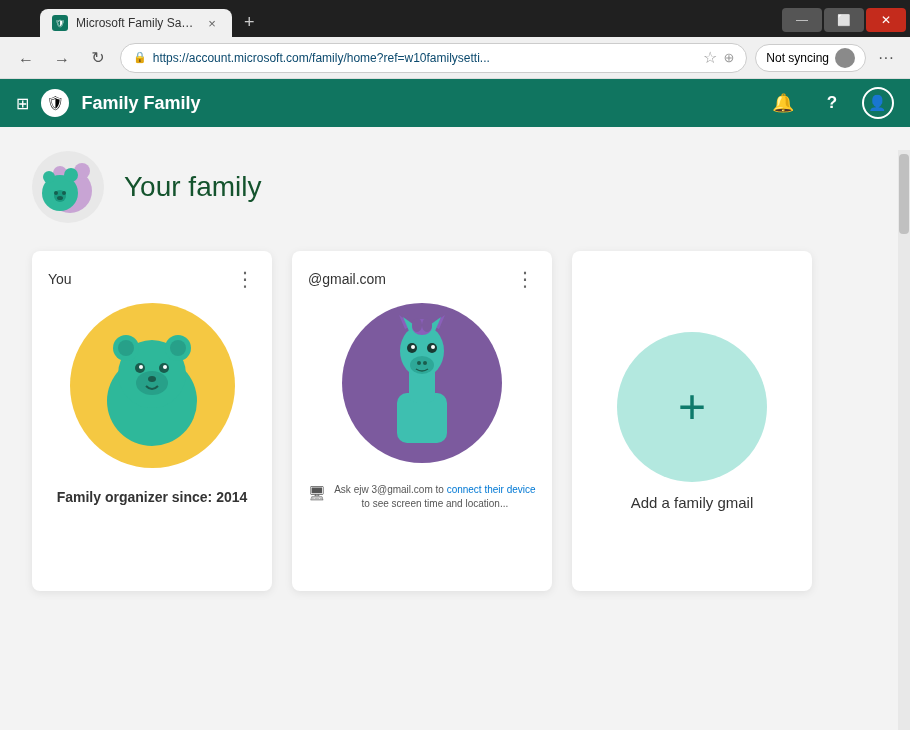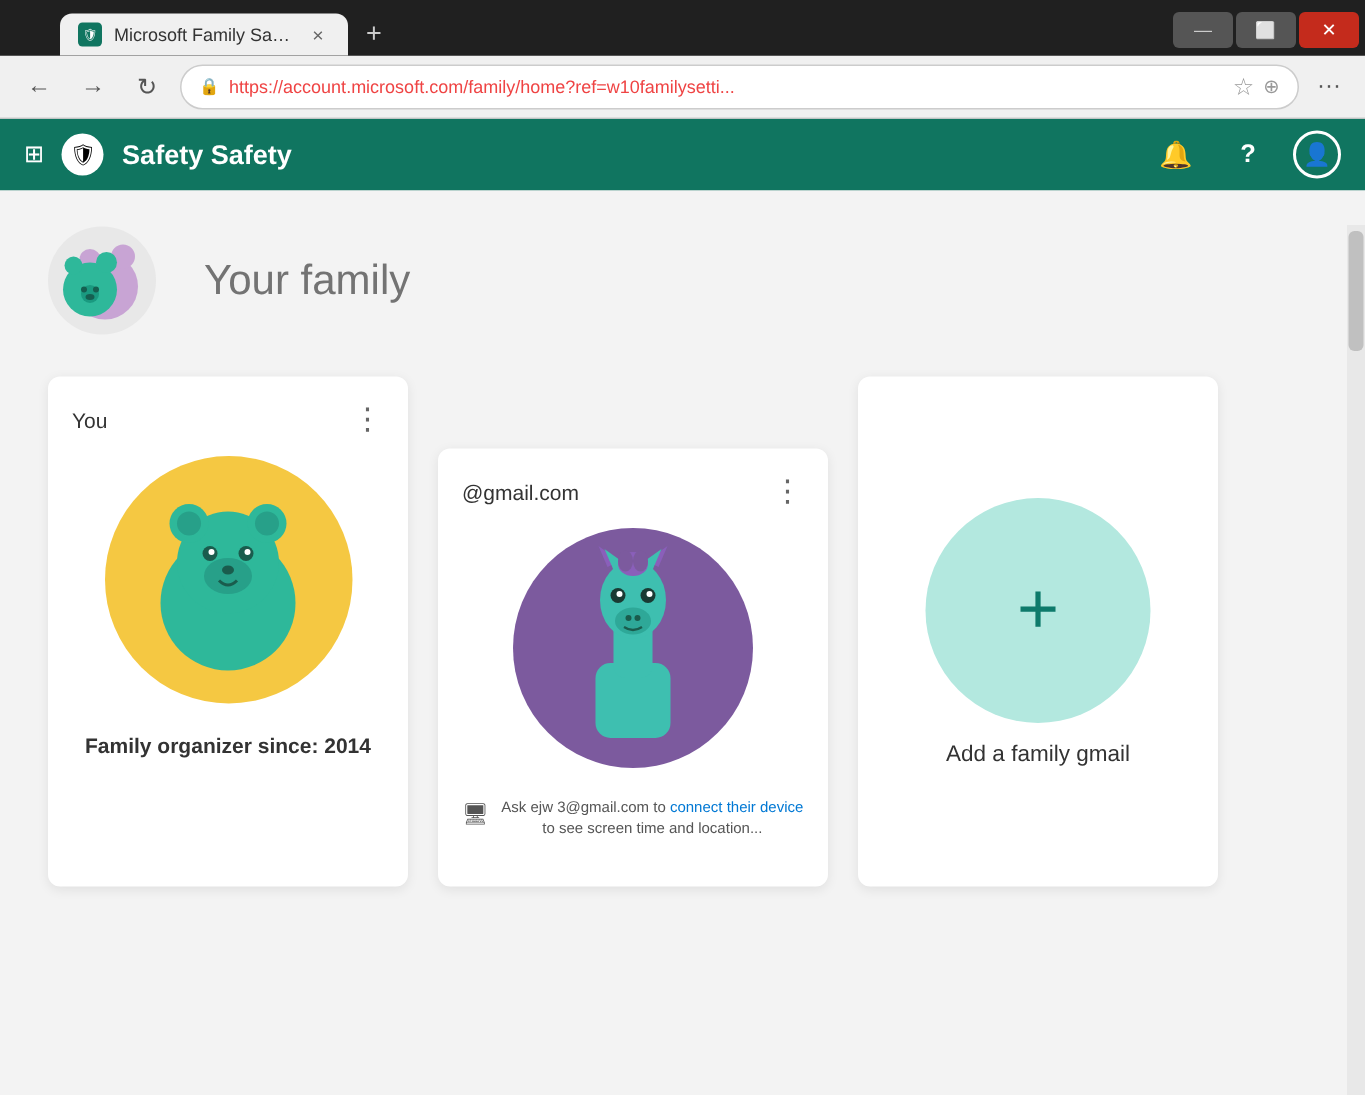--- a/index.html
+++ b/index.html
@@ -6,38 +6,38 @@
     body { font-family: 'Segoe UI', Arial, sans-serif; background: #f3f3f3; width: 910px; height: 730px; overflow: hidden; }
     .tab { display: flex; align-items: center; background: #2d2d2d; border-radius: 8px 8px 0 0; padding: 6px 12px; gap: 8px; min-width: 180px; }
     .tab.active { background: #f0f0f0; }
 
     .tab-row { position: relative; display: flex; align-items: center; padding: 0 0; }
 
     
     .address-bar { background: #f0f0f0; display: flex; align-items: center; padding: 6px 12px; gap: 8px; border-bottom: 1px solid #ddd; height: 42px; }
     .nav-btn { background: none; border: none; cursor: pointer; color: #555; font-size: 16px; width: 28px; height: 28px; display: flex; align-items: center; justify-content: center; border-radius: 4px; }
     .url-bar { flex: 1; background: white; border: 1px solid #ccc; border-radius: 20px; padding: 4px 12px; display: flex; align-items: center; gap: 6px; height: 30px; }
-    .url-text { font-size: 12px; color: #ef4444; flex: 1; }
+    .url-text { font-size: 12px; color: #0c4a6e; flex: 1; }
     .sync-btn { border: 1px solid #ccc; border-radius: 20px; padding: 3px 10px; background: white; font-size: 12px; cursor: pointer; display: flex; align-items: center; gap: 6px; }
     .profile-avatar { width: 20px; height: 20px; background: #8a8a8a; border-radius: 50%; }
     .more-btn { font-size: 16px; color: #555; cursor: pointer; padding: 4px; }
 
     
     .app-header { background: #107560; display: flex; align-items: center; padding: 0 16px; height: 48px; gap: 12px; }
     .apps-grid-btn { color: white; cursor: pointer; font-size: 18px; display: flex; align-items: center; }
     .app-title { color: white; font-size: 18px; font-weight: 600; }
     .header-spacer { flex: 1; }
     .header-icon-btn { color: white; cursor: pointer; font-size: 18px; width: 36px; height: 36px; display: flex; align-items: center; justify-content: center; border-radius: 50%; }
     .user-circle { width: 32px; height: 32px; border: 2px solid white; border-radius: 50%; display: flex; align-items: center; justify-content: center; color: white; font-size: 16px; cursor: pointer; }
 
     
     .main-content { background: #f3f3f3; padding: 24px 32px; }
     .family-header { display: flex; align-items: center; gap: 20px; margin-bottom: 28px; }
     .family-avatar { width: 72px; height: 72px; border-radius: 50%; background: #e8e8e8; overflow: hidden; display: flex; align-items: center; justify-content: center; }
-    .family-title { font-size: 28px; font-weight: 300; color: #737373; margin-left: 12px; }
+    .family-title { font-size: 28px; font-weight: 300; color: #14532d; }
 
     
     .cards-row { display: flex; gap: 20px; }
     .card { background: white; border-radius: 8px; padding: 16px; min-width: 240px; max-width: 260px; box-shadow: 0 2px 8px rgba(0,0,0,0.08); }
     .add-card { background: white; border-radius: 8px; padding: 16px; min-width: 220px; max-width: 250px; box-shadow: 0 2px 8px rgba(0,0,0,0.08); display: flex; flex-direction: column; align-items: center; justify-content: center; }
     .card-header { display: flex; justify-content: space-between; align-items: center; margin-bottom: 12px; }
     .card-label { font-size: 14px; color: #333; font-weight: 500; }
     .card-menu { color: #666; cursor: pointer; font-size: 16px; }
     .card-avatar-area { display: flex; justify-content: center; margin-bottom: 20px; }
     .add-avatar { width: 150px; height: 150px; border-radius: 50%; background: #b3e8df; display: flex; align-items: center; justify-content: center; }
@@ -71,29 +71,33 @@
   <div class="address-bar">
     <button class="nav-btn">←</button>
     <button class="nav-btn">→</button>
     <button class="nav-btn">↻</button>
     <div class="url-bar">
       <span style="font-size:11px;color:#555;">🔒</span>
       <span class="url-text">https://account.microsoft.com/family/home?ref=w10familysetti...</span>
       <span style="color:#999;cursor:pointer;">☆</span>
       <span style="color:#999;cursor:pointer;font-size:13px;">⊕</span>
     </div>
+    <button class="sync-btn">
+      <span>Not syncing</span>
+      <span class="profile-avatar"></span>
+    </button>
     <span class="more-btn">···</span>
   </div>
 </div>
 
 <div class="app-header">
   <span class="apps-grid-btn" style="font-size:16px;">⊞</span>
 
   <span style="width:28px;height:28px;background:white;border-radius:50%;display:flex;align-items:center;justify-content:center;font-size:14px;">🛡</span>
-  <span class="app-title">Safety Safety</span>
+  <span class="app-title">Family Family</span>
   <div class="header-spacer"></div>
   <span class="header-icon-btn" style="font-size:18px;">🔔</span>
   <span class="header-icon-btn" style="font-size:17px;font-weight:bold;">?</span>
   <div class="user-circle">
     <span style="font-size:15px;">👤</span>
   </div>
 </div>
 
 <div class="main-content" style="position:relative;">
 
@@ -150,21 +154,21 @@
 
             <path d="M64 70 Q70 76 76 70" stroke="#1a5c4d" stroke-width="2" fill="none"></path>
           </svg>
         </div>
       </div>
       <div class="card-info" style="text-align:center;">
         <span class="card-info-text">Family organizer since: 2014</span>
       </div>
     </div>
 
-    <div class="card" style="width:296px;margin-top:48px;">
+    <div class="card" style="width:296px;">
       <div class="card-header">
         <span class="card-label">@gmail.com</span>
         <span class="card-menu" style="font-size:20px;letter-spacing:1px;">⋮</span>
       </div>
       <div class="card-avatar-area">
 
         <div style="width:160px;height:160px;border-radius:50%;background:#7c5a9e;display:flex;align-items:center;justify-content:center;overflow:hidden;">
           <svg width="130" height="140" viewBox="0 0 130 140">
 
             <rect x="40" y="80" width="50" height="50" rx="10" fill="#3ebfb0"></rect>

